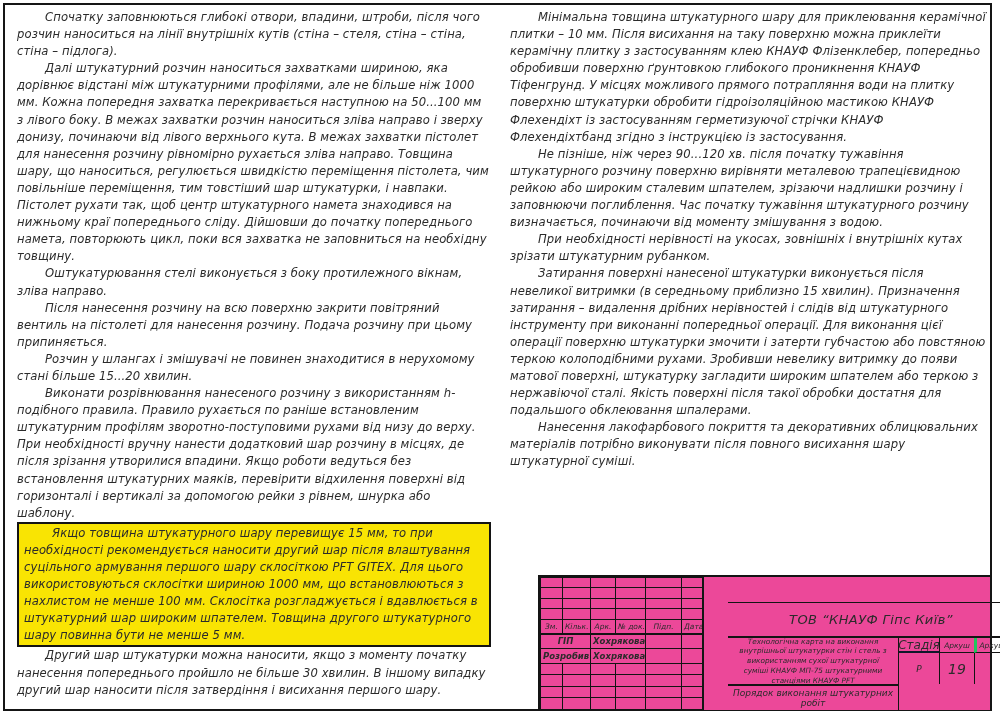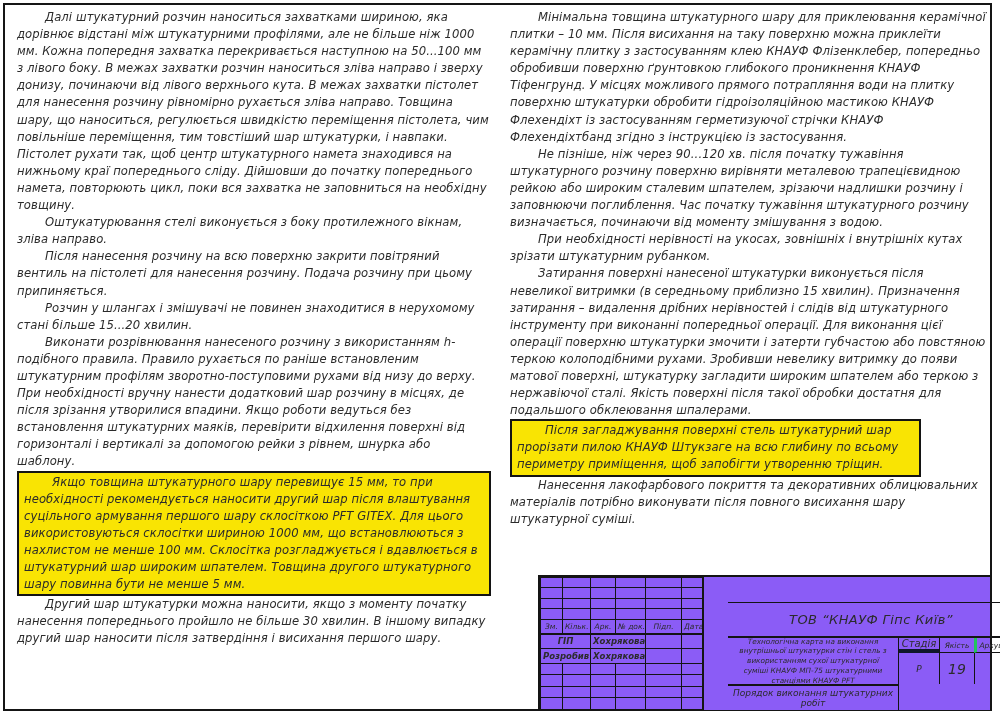--- a/index.html
+++ b/index.html
@@ -24,71 +24,71 @@
     padding:1px 5px;
     margin-left:-7px;margin-right:-7px;
     box-sizing:border-box;
   }
   #col-right .hl{margin-right:66px;}
 
   
   .tb{
     position:absolute;left:538px;top:575px;width:450px;height:133px;
     border-left:2px solid #141414;border-top:2px solid #141414;
-    box-sizing:content-box;background:#8b5cf6;font-style:italic;
+    box-sizing:content-box;background:#ec4899;font-style:italic;
   }
   table.tbl{
     position:absolute;left:0;top:0;width:162px;height:133px;
     border-collapse:collapse;table-layout:fixed;
   }
   table.tbl td{
     border:1px solid #141414;padding:0 2px;overflow:hidden;white-space:nowrap;
     font-size:7.5px;text-align:center;vertical-align:middle;font-style:italic;
   }
   tr.r-e td{height:9px;}
   tr.r-h td{height:12px;border-bottom:2px solid #141414;}
   tr.r-s td{height:13px;font-size:8.5px;}
   tr.r-e2 td{height:10px;}
   td.al{text-align:left;padding-left:4px;font-weight:bold;}
 
   .rb{position:absolute;left:162px;top:0;width:288px;height:133px;border-left:2px solid #141414;box-sizing:border-box;}
   .rb .c{position:absolute;box-sizing:border-box;display:flex;align-items:center;justify-content:center;text-align:center;margin-left:24px;}
   .rowA{left:0;top:0;width:286px;height:26px;border-bottom:1px solid #141414;}
   .rowB{left:0;top:26px;width:286px;height:35px;border-bottom:2px solid #141414;font-size:13px;letter-spacing:0.4px;}
   .docCell{left:0;top:61px;width:171px;height:46px;border-right:1px solid #141414;font-size:7.3px;line-height:9.8px;padding:11px 7px;}
-  .sH1{left:171px;top:61px;width:40px;height:15px;border-bottom:4px solid #0f172a;font-size:10px;}
+  .sH1{left:171px;top:61px;width:40px;height:15px;border-bottom:2px solid #0f172a;font-size:12px;}
   .sH2{left:211px;top:61px;width:35px;height:15px;border-bottom:1px solid #141414;border-left:1px solid #141414;font-size:7.5px;}
   .sH3{left:246px;top:61px;width:40px;height:15px;border-bottom:1px solid #141414;border-left:3px solid #22c55e;font-size:7.5px;}
   .sV1{left:171px;top:76px;width:40px;height:31px;font-size:9px;}
   .sV2{left:211px;top:76px;width:35px;height:31px;border-left:1px solid #141414;font-size:14px;}
   .sV3{left:246px;top:76px;width:40px;height:31px;border-left:1px solid #141414;font-size:9px;}
   .rowDL{left:0;top:107px;width:171px;height:26px;border-top:2px solid #141414;border-right:1px solid #141414;font-size:9px;}
   .rowDR{left:171px;top:107px;width:115px;height:26px;border-top:2px solid #141414;font-size:10.5px;letter-spacing:0.5px;}
 </style>
 </head>
 <body>
 
 <div class="frame"></div>
 
 <div class="col" id="col-left">
+  <p>Спочатку заповнюються глибокі отвори, впадини, штроби, після чого розчин наноситься на лінії внутрішніх кутів (стіна – стеля, стіна – стіна, стіна – підлога).</p>
   <p>Далі штукатурний розчин наноситься захватками шириною, яка дорівнює відстані між штукатурними профілями, але не більше ніж 1000 мм. Кожна попередня захватка перекривається наступною на 50...100 мм з лівого боку. В межах захватки розчин наноситься зліва направо і зверху донизу, починаючи від лівого верхнього кута. В межах захватки пістолет для нанесення розчину рівномірно рухається зліва направо. Товщина шару, що наноситься, регулюється швидкістю переміщення пістолета, чим повільніше переміщення, тим товстіший шар штукатурки, і навпаки. Пістолет рухати так, щоб центр штукатурного намета знаходився на нижньому краї попереднього сліду. Дійшовши до початку попереднього намета, повторюють цикл, поки вся захватка не заповниться на необхідну товщину.</p>
   <p>Оштукатурювання стелі виконується з боку протилежного вікнам, зліва направо.</p>
   <p>Після нанесення розчину на всю поверхню закрити повітряний вентиль на пістолеті для нанесення розчину. Подача розчину при цьому припиняється.</p>
   <p>Розчин у шлангах і змішувачі не повинен знаходитися в нерухомому стані більше 15...20 хвилин.</p>
   <p>Виконати розрівнювання нанесеного розчину з використанням h-подібного правила. Правило рухається по раніше встановленим штукатурним профілям зворотно-поступовими рухами від низу до верху. При необхідності вручну нанести додатковий шар розчину в місцях, де після зрізання утворилися впадини. Якщо роботи ведуться без встановлення штукатурних маяків, перевірити відхилення поверхні від горизонталі і вертикалі за допомогою рейки з рівнем, шнурка або шаблону.</p>
   <p class="hl">Якщо товщина штукатурного шару перевищує 15 мм, то при необхідності рекомендується наносити другий шар після влаштування суцільного армування першого шару склосіткою PFT GITEX. Для цього використовуються склосітки шириною 1000 мм, що встановлюються з нахлистом не менше 100 мм. Склосітка розгладжується і вдавлюється в штукатурний шар широким шпателем. Товщина другого штукатурного шару повинна бути не менше 5 мм.</p>
   <p>Другий шар штукатурки можна наносити, якщо з моменту початку нанесення попереднього пройшло не більше 30 хвилин. В іншому випадку другий шар наносити після затвердіння і висихання першого шару.</p>
 </div>
 
 <div class="col" id="col-right">
   <p>Мінімальна товщина штукатурного шару для приклеювання керамічної плитки – 10 мм. Після висихання на таку поверхню можна приклеїти керамічну плитку з застосуванням клею КНАУФ Флізенклебер, попередньо обробивши поверхню ґрунтовкою глибокого проникнення КНАУФ Тіфенгрунд. У місцях можливого прямого потрапляння води на плитку поверхню штукатурки обробити гідроізоляційною мастикою КНАУФ Флехендіхт із застосуванням герметизуючої стрічки КНАУФ Флехендіхтбанд згідно з інструкцією із застосування.</p>
   <p>Не пізніше, ніж через 90...120 хв. після початку тужавіння штукатурного розчину поверхню вирівняти металевою трапецієвидною рейкою або широким сталевим шпателем, зрізаючи надлишки розчину і заповнюючи поглиблення. Час початку тужавіння штукатурного розчину визначається, починаючи від моменту змішування з водою.</p>
   <p>При необхідності нерівності на укосах, зовнішніх і внутрішніх кутах зрізати штукатурним рубанком.</p>
   <p>Затирання поверхні нанесеної штукатурки виконується після невеликої витримки (в середньому приблизно 15 хвилин). Призначення затирання – видалення дрібних нерівностей і слідів від штукатурного інструменту при виконанні попередньої операції. Для виконання цієї операції поверхню штукатурки змочити і затерти губчастою або повстяною теркою колоподібними рухами. Зробивши невелику витримку до появи матової поверхні, штукатурку загладити широким шпателем або теркою з нержавіючої сталі. Якість поверхні після такої обробки достатня для подальшого обклеювання шпалерами.</p>
-  <p class="hl">Після загладжування поверхні стель штукатурний шар прорізати пилою КНАУФ Штукзаге на всю глибину по всьому периметру приміщення, щоб запобігти утворенню тріщин.</p>
   <p>Нанесення лакофарбового покриття та декоративних облицювальних матеріалів потрібно виконувати після повного висихання шару штукатурної суміші.</p>
 </div>
 
 <div class="tb">
 
   <table class="tbl">
     <colgroup>
       <col style="width:22px">
         <col style="width:28px">
         <col style="width:25px">
@@ -182,20 +182,20 @@
           <td></td>
         </tr>
   </tbody>
     </table>
 
   <div class="rb">
     <div class="c rowA"></div>
     <div class="c rowB">ТОВ “КНАУФ Гіпс Київ”</div>
     <div class="c docCell">Технологічна карта на виконання внутрішньої штукатурки стін і стель з використанням сухої штукатурної суміші КНАУФ МП-75 штукатурними станціями КНАУФ PFT</div>
     <div class="c sH1">Стадія</div>
-    <div class="c sH2">Якість</div>
+    <div class="c sH2">Аркуш</div>
     <div class="c sH3">Аркушів</div>
     <div class="c sV1">Р</div>
     <div class="c sV2">19</div>
     <div class="c sV3"></div>
     <div class="c rowDL">Порядок виконання штукатурних робіт</div>
   </div>
 </div>
 
 </body></html>

